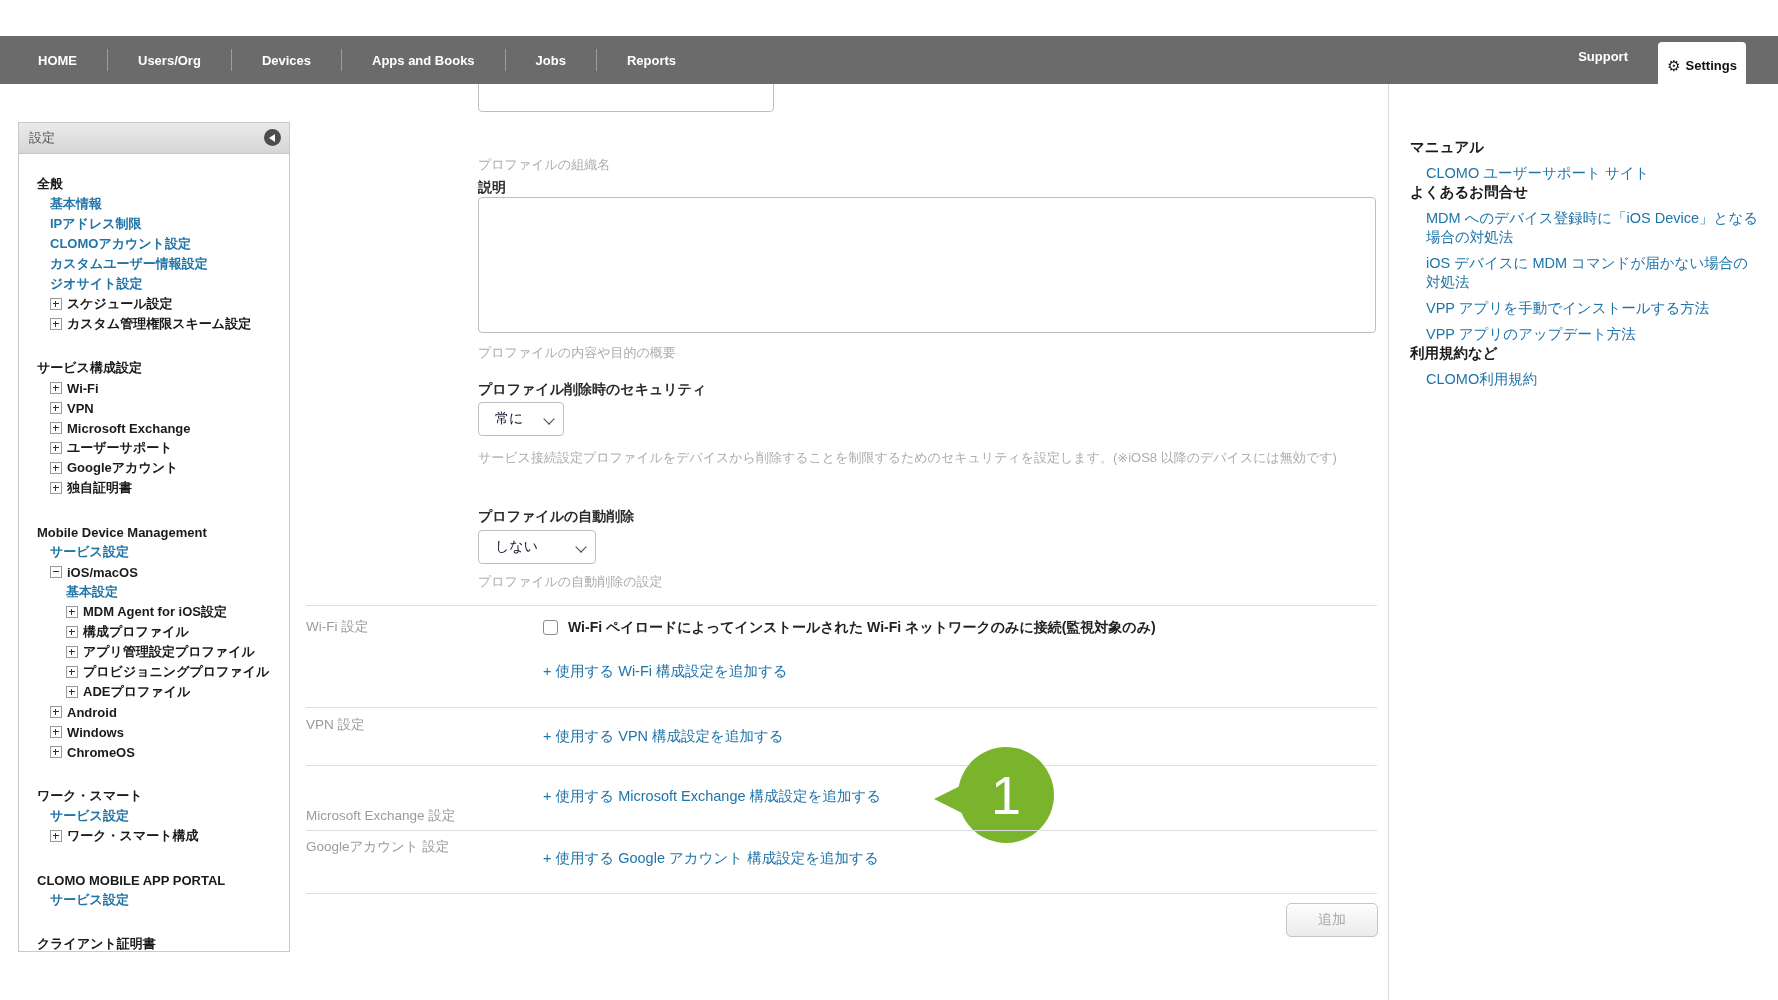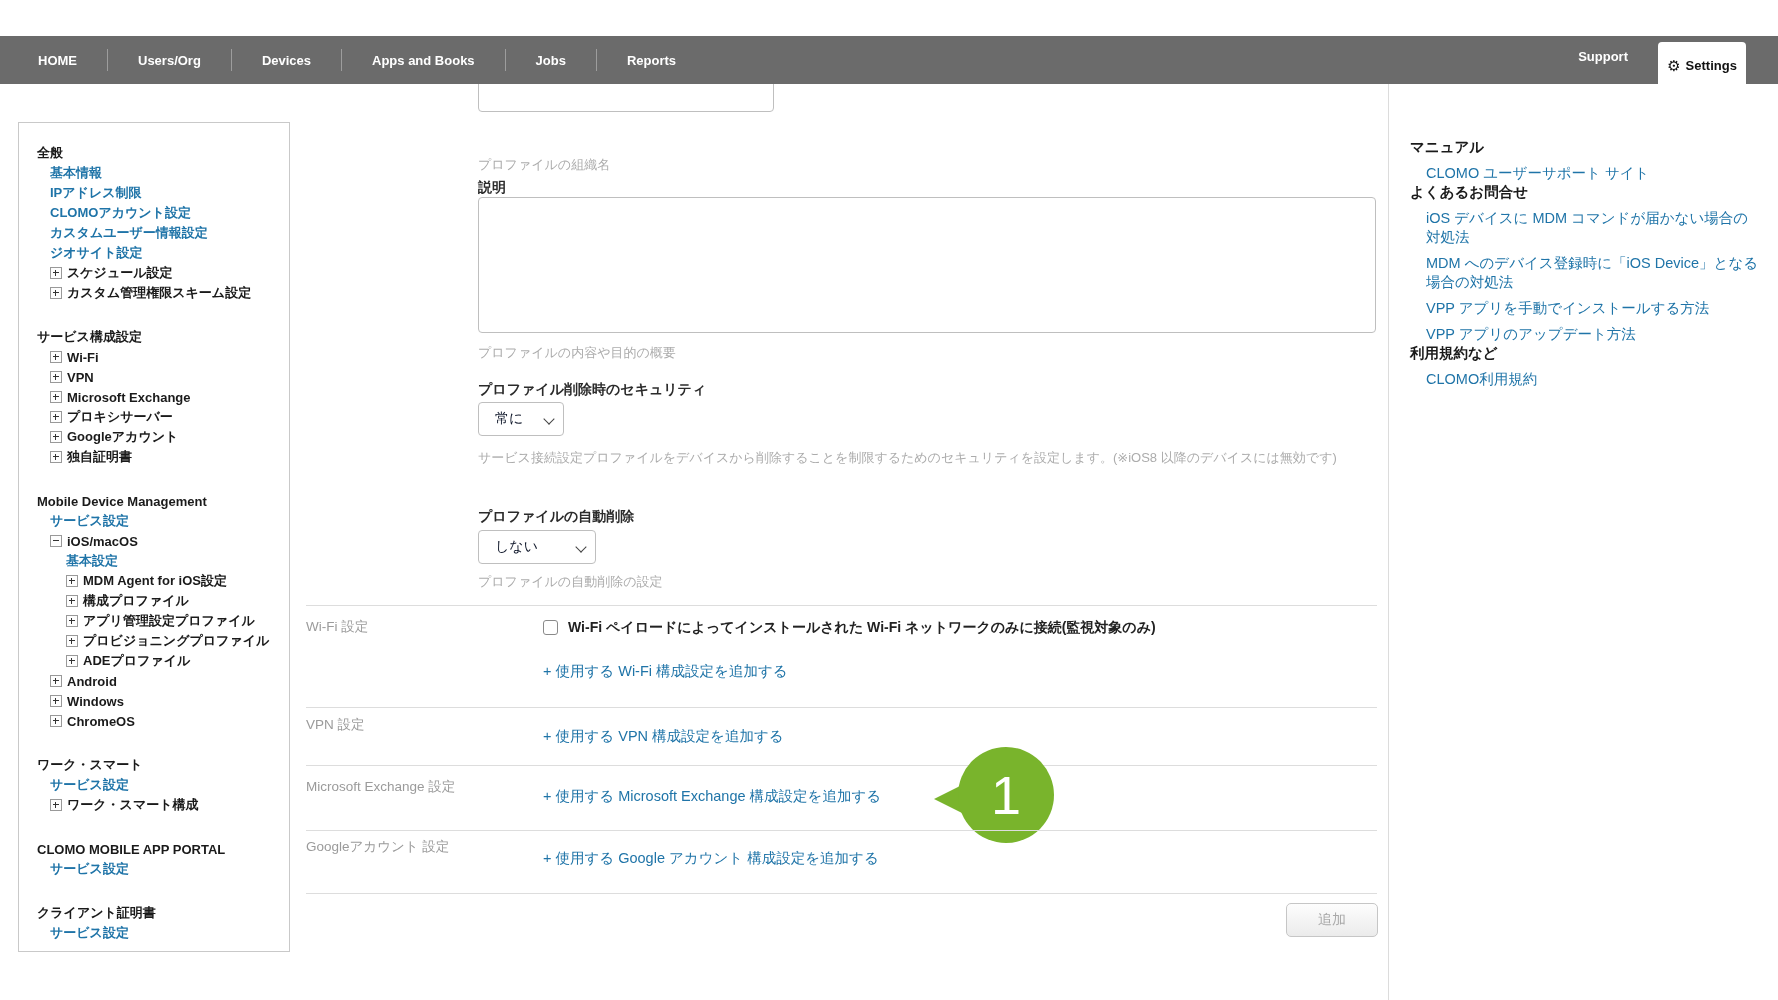--- a/index.html
+++ b/index.html
@@ -93,20 +93,24 @@
       <div class="nav-tab">Reports</div>
     </div>
   <div class="nav-support">Support</div>
   <div class="settings-tab">
     <span class="gear">⚙</span>
     <span>Settings</span>
   </div>
 </div>
 
 <div class="settings-panel">
+  <div class="sidebar-header">
+    <span>設定</span>
+    <span class="collapse-btn" title=""></span>
+  </div>
   <div id="sidebar-list">
       <div class="sb-group">
         <div class="sb-item sb-title lvl0">全般</div>
         <div class="sb-item lvl1">
           <span class="sb-link">基本情報</span>
         </div>
         <div class="sb-item lvl1">
           <span class="sb-link">IPアドレス制限</span>
         </div>
         <div class="sb-item lvl1">
@@ -136,21 +140,21 @@
         <div class="sb-item lvl1">
           <span class="tree-icon closed"></span>
           <span class="sb-label">VPN</span>
         </div>
         <div class="sb-item lvl1">
           <span class="tree-icon closed"></span>
           <span class="sb-label">Microsoft Exchange</span>
         </div>
         <div class="sb-item lvl1">
           <span class="tree-icon closed"></span>
-          <span class="sb-label">プロキシサーバー</span>
+          <span class="sb-label">ユーザーサポート</span>
         </div>
         <div class="sb-item lvl1">
           <span class="tree-icon closed"></span>
           <span class="sb-label">Googleアカウント</span>
         </div>
         <div class="sb-item lvl1">
           <span class="tree-icon closed"></span>
           <span class="sb-label">独自証明書</span>
         </div>
       </div>
@@ -251,21 +255,21 @@
   <div class="cb-label">Wi-Fi ペイロードによってインストールされた Wi-Fi ネットワークのみに接続(監視対象のみ)</div>
   <div class="add-link" style="top:578px">+ 使用する Wi-Fi 構成設定を追加する</div>
 
   <div class="divider" style="top:623px"></div>
 
   <div class="row-label" style="top:632px">VPN 設定</div>
   <div class="add-link" style="top:643px">+ 使用する VPN 構成設定を追加する</div>
 
   <div class="divider" style="top:681px"></div>
 
-  <div class="row-label" style="top:694px">Microsoft Exchange 設定</div>
+  <div class="row-label" style="top:723px">Microsoft Exchange 設定</div>
   <div class="add-link" style="top:703px">+ 使用する Microsoft Exchange 構成設定を追加する</div>
   <div class="badge-tail"></div>
   <div class="badge-balloon">
     <span class="badge-number">1</span>
   </div>
 
   <div class="divider" style="top:746px"></div>
 
   <div class="row-label" style="top:754px">Googleアカウント 設定</div>
   <div class="add-link" style="top:765px">+ 使用する Google アカウント 構成設定を追加する</div>
@@ -273,19 +277,19 @@
   <div class="divider" style="top:809px"></div>
 
   <div class="add-button">追加</div>
 </div>
 
 <div class="v-sep"></div>
 <div id="help-panel">
     <div class="help-title">マニュアル</div>
     <div class="help-link">CLOMO ユーザーサポート サイト</div>
     <div class="help-title">よくあるお問合せ</div>
+    <div class="help-link">MDM へのデバイス登録時に「iOS Device」となる場合の対処法</div>
     <div class="help-link">iOS デバイスに MDM コマンドが届かない場合の対処法</div>
-    <div class="help-link">MDM へのデバイス登録時に「iOS Device」となる場合の対処法</div>
     <div class="help-link">VPP アプリを手動でインストールする方法</div>
     <div class="help-link">VPP アプリのアップデート方法</div>
     <div class="help-title">利用規約など</div>
     <div class="help-link">CLOMO利用規約</div>
   </div>
 
 </body></html>

